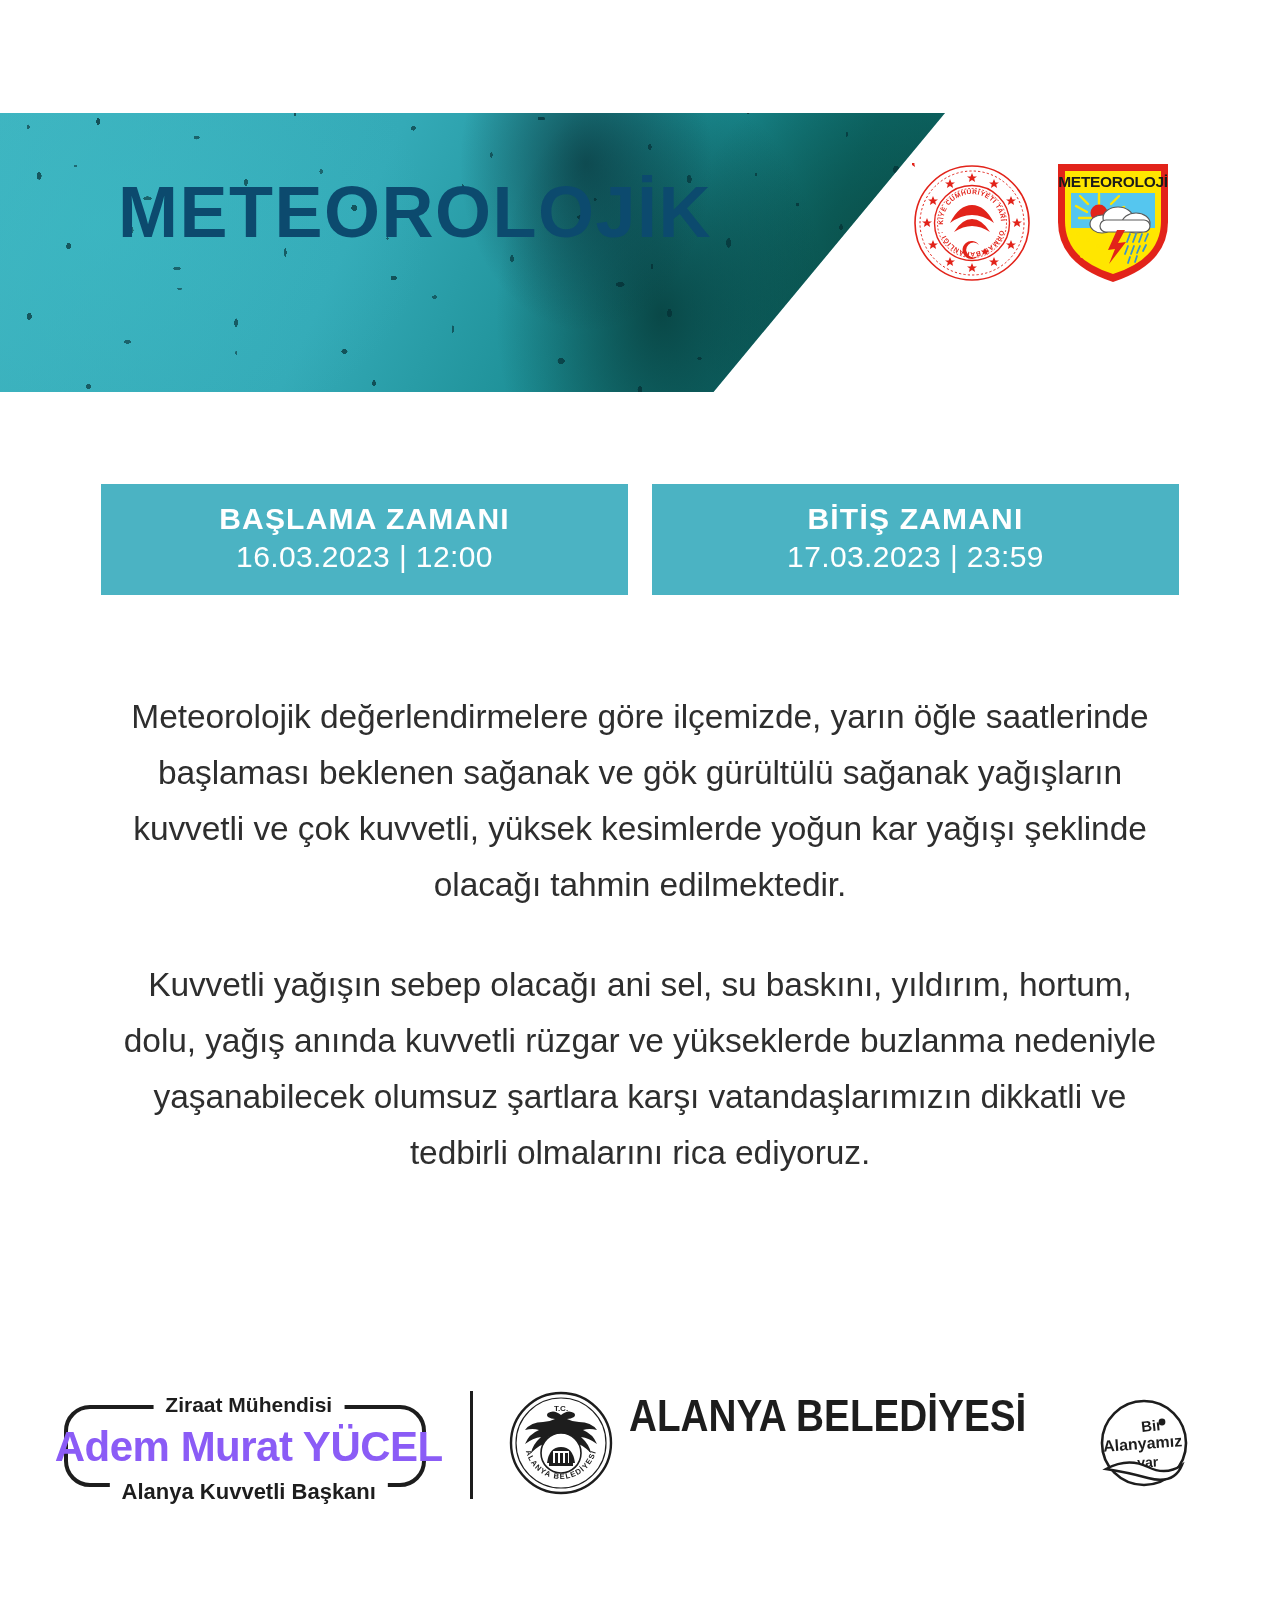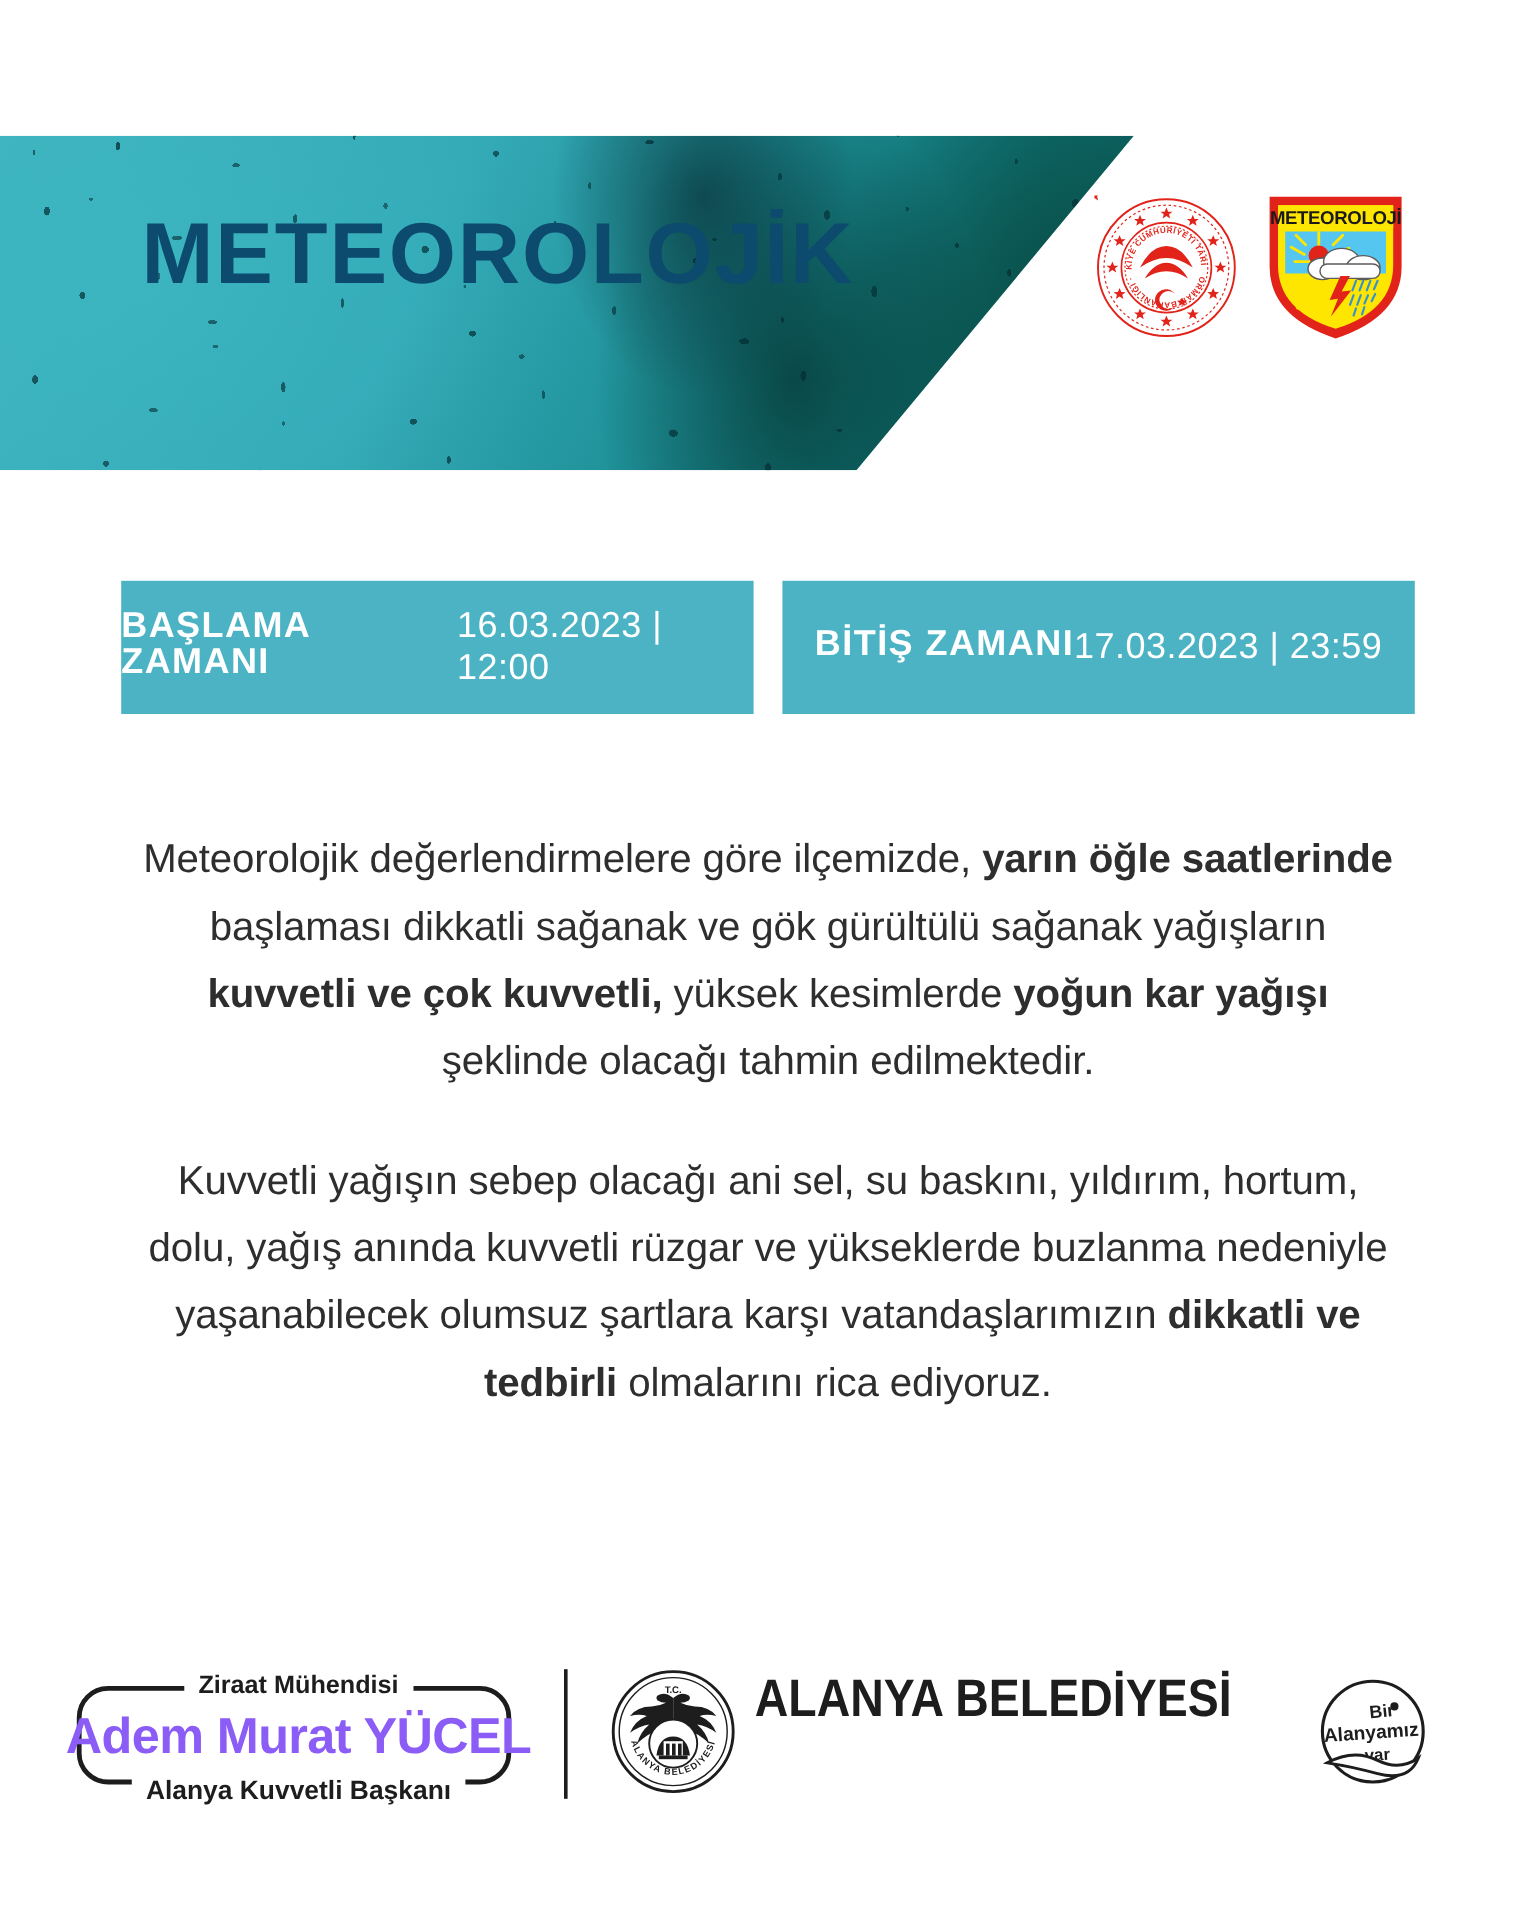--- a/index.html
+++ b/index.html
@@ -106,31 +106,31 @@
     white-space:pre-line;
     font-stretch:condensed;
   }
   .banner-title .l2{display:block;margin-top:14px;}
 
   
   .logo-row{position:absolute;right:108px;top:160px;display:flex;align-items:center;gap:22px;}
 
   
   .date-row{position:absolute;left:101px;top:484px;width:1078px;height:111px;display:flex;gap:24px;}
-  .date-box{flex:1;background:#4bb3c3;display:flex;flex-direction:row;align-items:center;justify-content:center;}
+  .date-box{flex:1;background:#4bb3c3;display:flex;flex-direction:column;align-items:center;justify-content:center;}
   .date-box .dlabel{
     color:#fff;font-weight:800;font-size:30px;letter-spacing:1.2px;
     text-transform:uppercase;line-height:1;margin-bottom:6px;
   }
   .date-box .dval{color:#fff;font-weight:400;font-size:30px;letter-spacing:.4px;line-height:1.15;}
 
   
   .body-wrap{position:absolute;left:110px;top:655px;width:1060px;text-align:center;color:#2e2e2e;}
   .para{font-size:33.5px;line-height:56px;letter-spacing:-0.1px;font-weight:400;}
-  .para b{font-weight:700;}
+  .para b{font-weight:400;}
   .para.p2{margin-top:44px;}
 
   
   .footer{position:absolute;left:0;top:1370px;width:1248px;height:150px;display:flex;align-items:center;justify-content:center;gap:0;}
   .mayor-badge{position:relative;width:370px;height:116px;margin-left:8px;}
   .mayor-frame{
     position:absolute;left:0;top:18px;width:362px;height:82px;
     border:4px solid #1d1d1d;border-radius:26px;box-sizing:border-box;
   }
   .mayor-top{
@@ -259,21 +259,21 @@
       <div class="dlabel">BAŞLAMA ZAMANI</div>
       <div class="dval">16.03.2023 | 12:00</div>
     </div>
     <div class="date-box">
       <div class="dlabel">BİTİŞ ZAMANI</div>
       <div class="dval">17.03.2023 | 23:59</div>
     </div>
   </div>
 
   <div class="body-wrap">
-    <p class="para p1"><span>Meteorolojik değerlendirmelere göre ilçemizde, </span><b>yarın öğle saatlerinde</b><span> başlaması dikkatli sağanak ve gök gürültülü sağanak yağışların </span><b>kuvvetli ve çok kuvvetli,</b><span> yüksek kesimlerde </span><b>yoğun kar yağışı</b><span> şeklinde olacağı tahmin edilmektedir.</span></p>
+    <p class="para p1"><span>Meteorolojik değerlendirmelere göre ilçemizde, </span><b>yarın öğle saatlerinde</b><span> başlaması beklenen sağanak ve gök gürültülü sağanak yağışların </span><b>kuvvetli ve çok kuvvetli,</b><span> yüksek kesimlerde </span><b>yoğun kar yağışı</b><span> şeklinde olacağı tahmin edilmektedir.</span></p>
     <p class="para p2"><span>Kuvvetli yağışın sebep olacağı ani sel, su baskını, yıldırım, hortum, dolu, yağış anında kuvvetli rüzgar ve yükseklerde buzlanma nedeniyle yaşanabilecek olumsuz şartlara karşı vatandaşlarımızın </span><b>dikkatli ve tedbirli</b><span> olmalarını rica ediyoruz.</span></p>
   </div>
 
   <div class="footer">
 
     <div class="mayor-badge">
       <div class="mayor-frame"></div>
       <div class="mayor-top">Ziraat Mühendisi</div>
       <div class="mayor-name">Adem Murat YÜCEL</div>
       <div class="mayor-bottom">Alanya Kuvvetli Başkanı</div>

